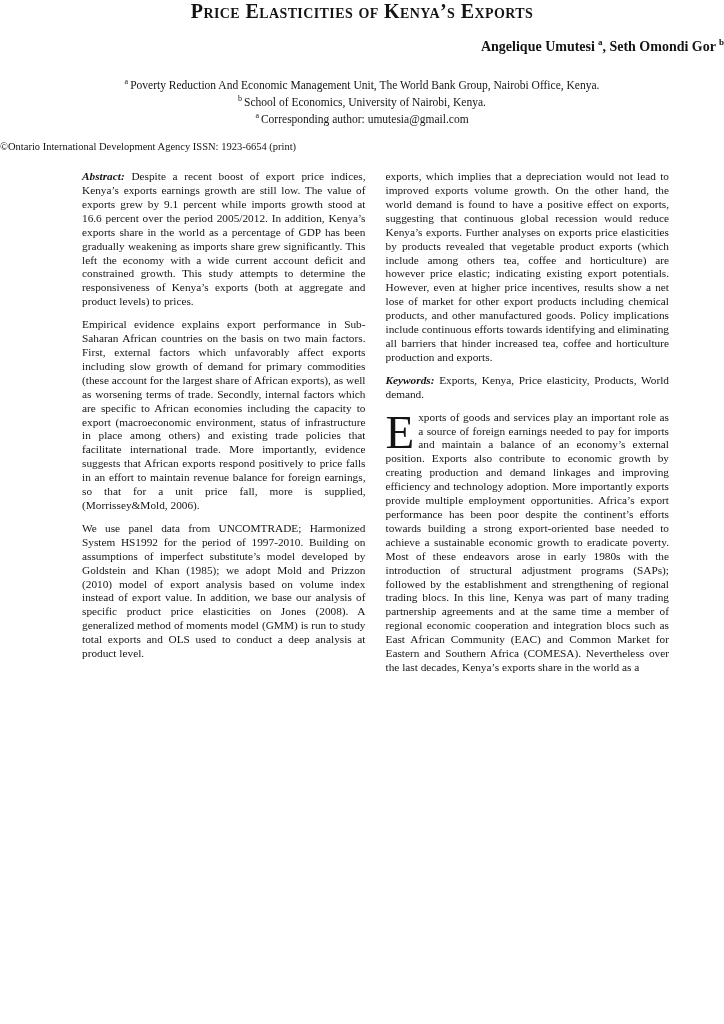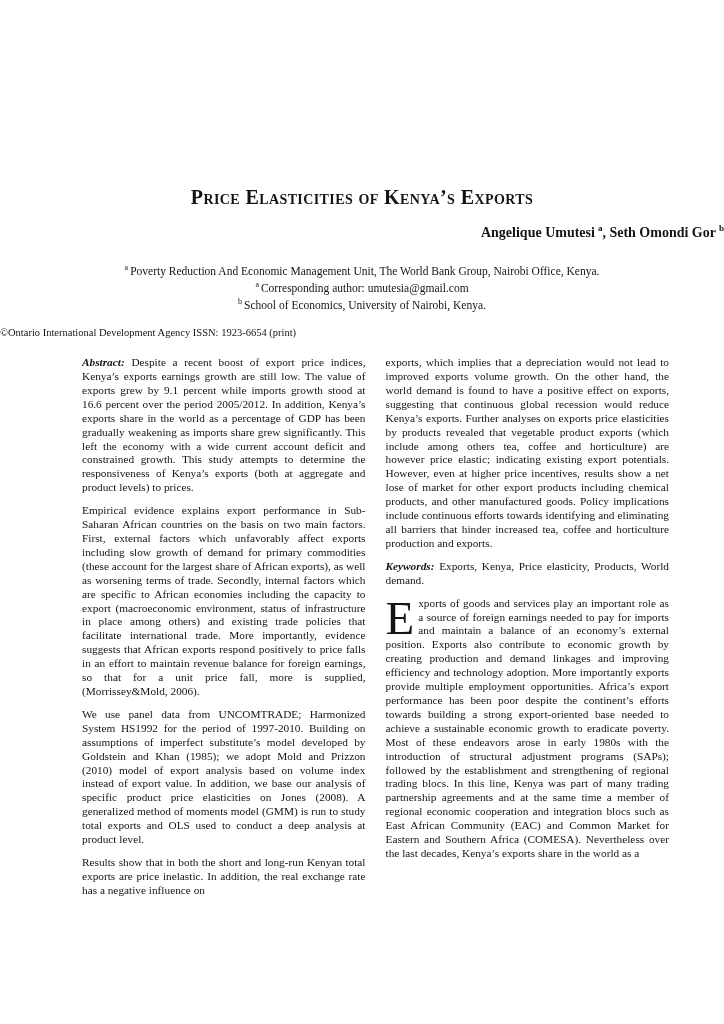--- a/index.html
+++ b/index.html
@@ -5,21 +5,20 @@
   html, body { margin: 0; padding: 0; background: #ffffff; }
   .page {
     position: relative;
     width: 724px;
     height: 1024px;
     background: #ffffff;
     color: #141414;
     font-family: "Liberation Serif", serif;
     overflow: hidden;
     box-sizing: border-box;
-    padding-top: 186px;
   }
   .paper-title {
     margin: 0 0 12px 0;
     text-align: center;
     font-size: 20px;
     font-weight: bold;
     font-variant: small-caps;
     letter-spacing: 0.4px;
     line-height: 22px;
   }
@@ -73,36 +72,35 @@
 
   <header>
     <h1 class="paper-title">Price Elasticities of Kenya’s Exports</h1>
 
     <div class="authors">
       <span>Angelique Umutesi</span><sup>a</sup><span>, </span><span>Seth Omondi Gor</span><sup>b</sup>
     </div>
 
     <div class="affiliations">
       <div class="affil"><sup>a</sup><span>Poverty Reduction And Economic Management Unit, The World Bank Group, Nairobi Office, Kenya.</span></div>
+      <div class="affil"><sup>b</sup><span>School of Economics, University of Nairobi, Kenya.</span></div>
       <div class="affil"><sup>a</sup><span>Corresponding author: umutesia@gmail.com</span></div>
-      <div class="affil"><sup>b</sup><span>School of Economics, University of Nairobi, Kenya.</span></div>
     </div>
 
     <div class="imprint">
       <div>©Ontario International Development Agency ISSN: 1923-6654 (print)</div>
     </div>
   </header>
 
   <main class="columns">
 
     <section class="col">
       <p><span class="lbl">Abstract:</span> <span>Despite a recent boost of export price indices, Kenya’s exports earnings growth are still low.  The value of exports grew by 9.1 percent while imports growth stood at 16.6 percent over the period 2005/2012. In addition, Kenya’s exports share in the world as a percentage of GDP has been gradually weakening as imports share grew significantly. This left the economy with a wide current account deficit and constrained growth. This study attempts to determine the responsiveness of Kenya’s exports (both at aggregate and product levels) to prices.</span></p>
       <p>Empirical evidence explains export performance in Sub-Saharan African countries on the basis on two main factors. First, external factors which unfavorably affect exports including slow growth of demand for primary commodities (these account for the largest share of African exports), as well as worsening terms of trade. Secondly, internal factors which are specific to African economies including the capacity to export (macroeconomic environment, status of infrastructure in place among others) and existing trade policies that facilitate international trade. More importantly, evidence suggests that African exports respond positively to price falls in an effort to maintain revenue balance for foreign earnings, so that for a unit price fall, more is supplied, (Morrissey&amp;Mold, 2006).</p>
       <p>We use panel data from UNCOMTRADE; Harmonized System HS1992 for the period of 1997-2010. Building on assumptions of imperfect substitute’s model developed by Goldstein and Khan (1985); we adopt Mold and Prizzon (2010) model of export analysis based on volume index instead of export value. In addition, we base our analysis of specific product price elasticities on Jones (2008). A generalized method of moments model (GMM) is run to study total exports and OLS used to conduct a deep analysis at product level.</p>
-      <p>Results show that in both the short and long-run Kenyan total exports are price inelastic. In addition, the real exchange rate has a negative influence on</p>
     </section>
 
     <section class="col">
       <p>exports, which implies that a depreciation would not lead to improved exports volume growth. On the other hand, the world demand is found to have a positive effect on exports, suggesting that continuous global recession would reduce Kenya’s exports. Further analyses on exports price elasticities by products revealed that vegetable product exports (which include among others tea, coffee and horticulture) are however price elastic; indicating existing export potentials. However, even at higher price incentives, results show a net lose of market for other export products including chemical products, and other manufactured goods. Policy implications include continuous efforts towards identifying and eliminating all barriers that hinder increased tea, coffee and horticulture production and exports.</p>
       <p><span class="lbl">Keywords:</span> <span>Exports, Kenya, Price elasticity, Products, World demand.</span></p>
       <p><span class="dropcap">E</span><span>xports of goods and services play an important role as a source of foreign earnings needed to pay for imports and maintain a balance of an economy’s external position. Exports also contribute to economic growth by creating production and demand linkages and improving efficiency and technology adoption.  More importantly exports provide multiple employment opportunities. Africa’s export performance has been poor despite the continent’s efforts towards building a strong export-oriented base needed to achieve a sustainable economic growth to eradicate poverty. Most of these endeavors arose in early 1980s with the introduction of structural adjustment programs (SAPs); followed by the establishment and strengthening of regional trading blocs. In this line, Kenya was part of many trading partnership agreements and at the same time a member of regional economic cooperation and integration blocs such as East African Community (EAC) and Common Market for Eastern and Southern Africa (COMESA). Nevertheless over the last decades, Kenya’s exports share in the world as a</span></p>
     </section>
 
   </main>
 

